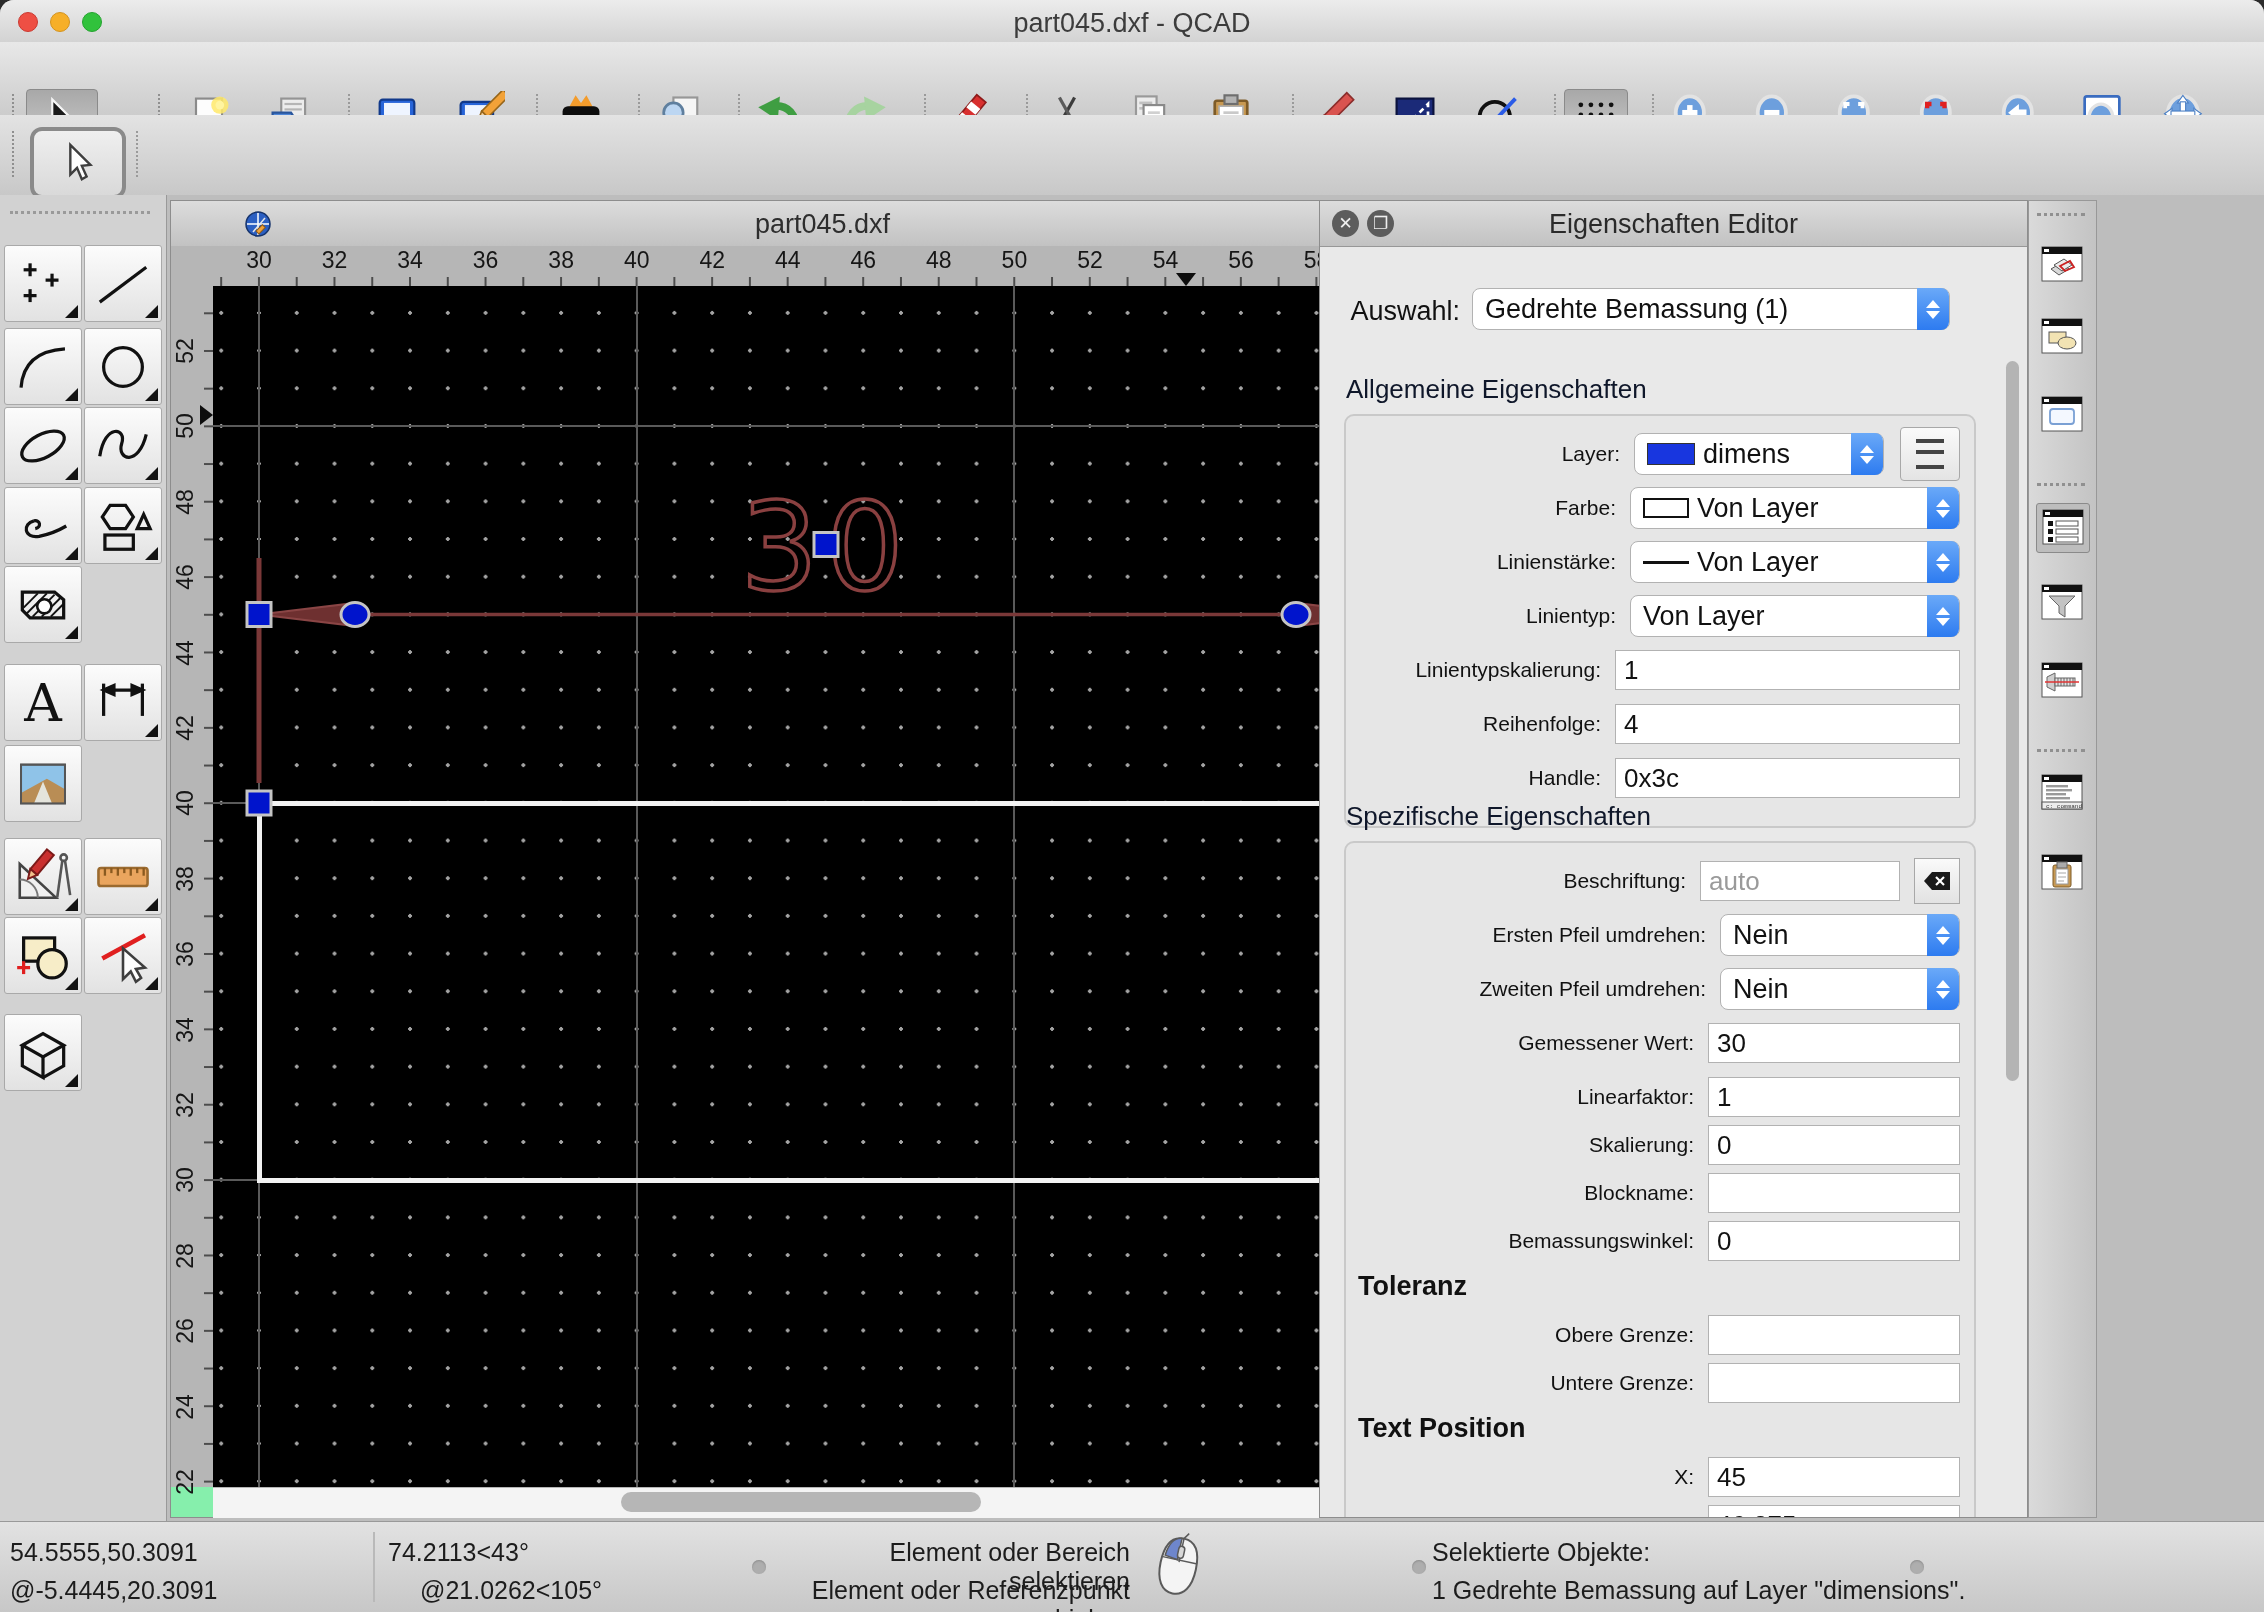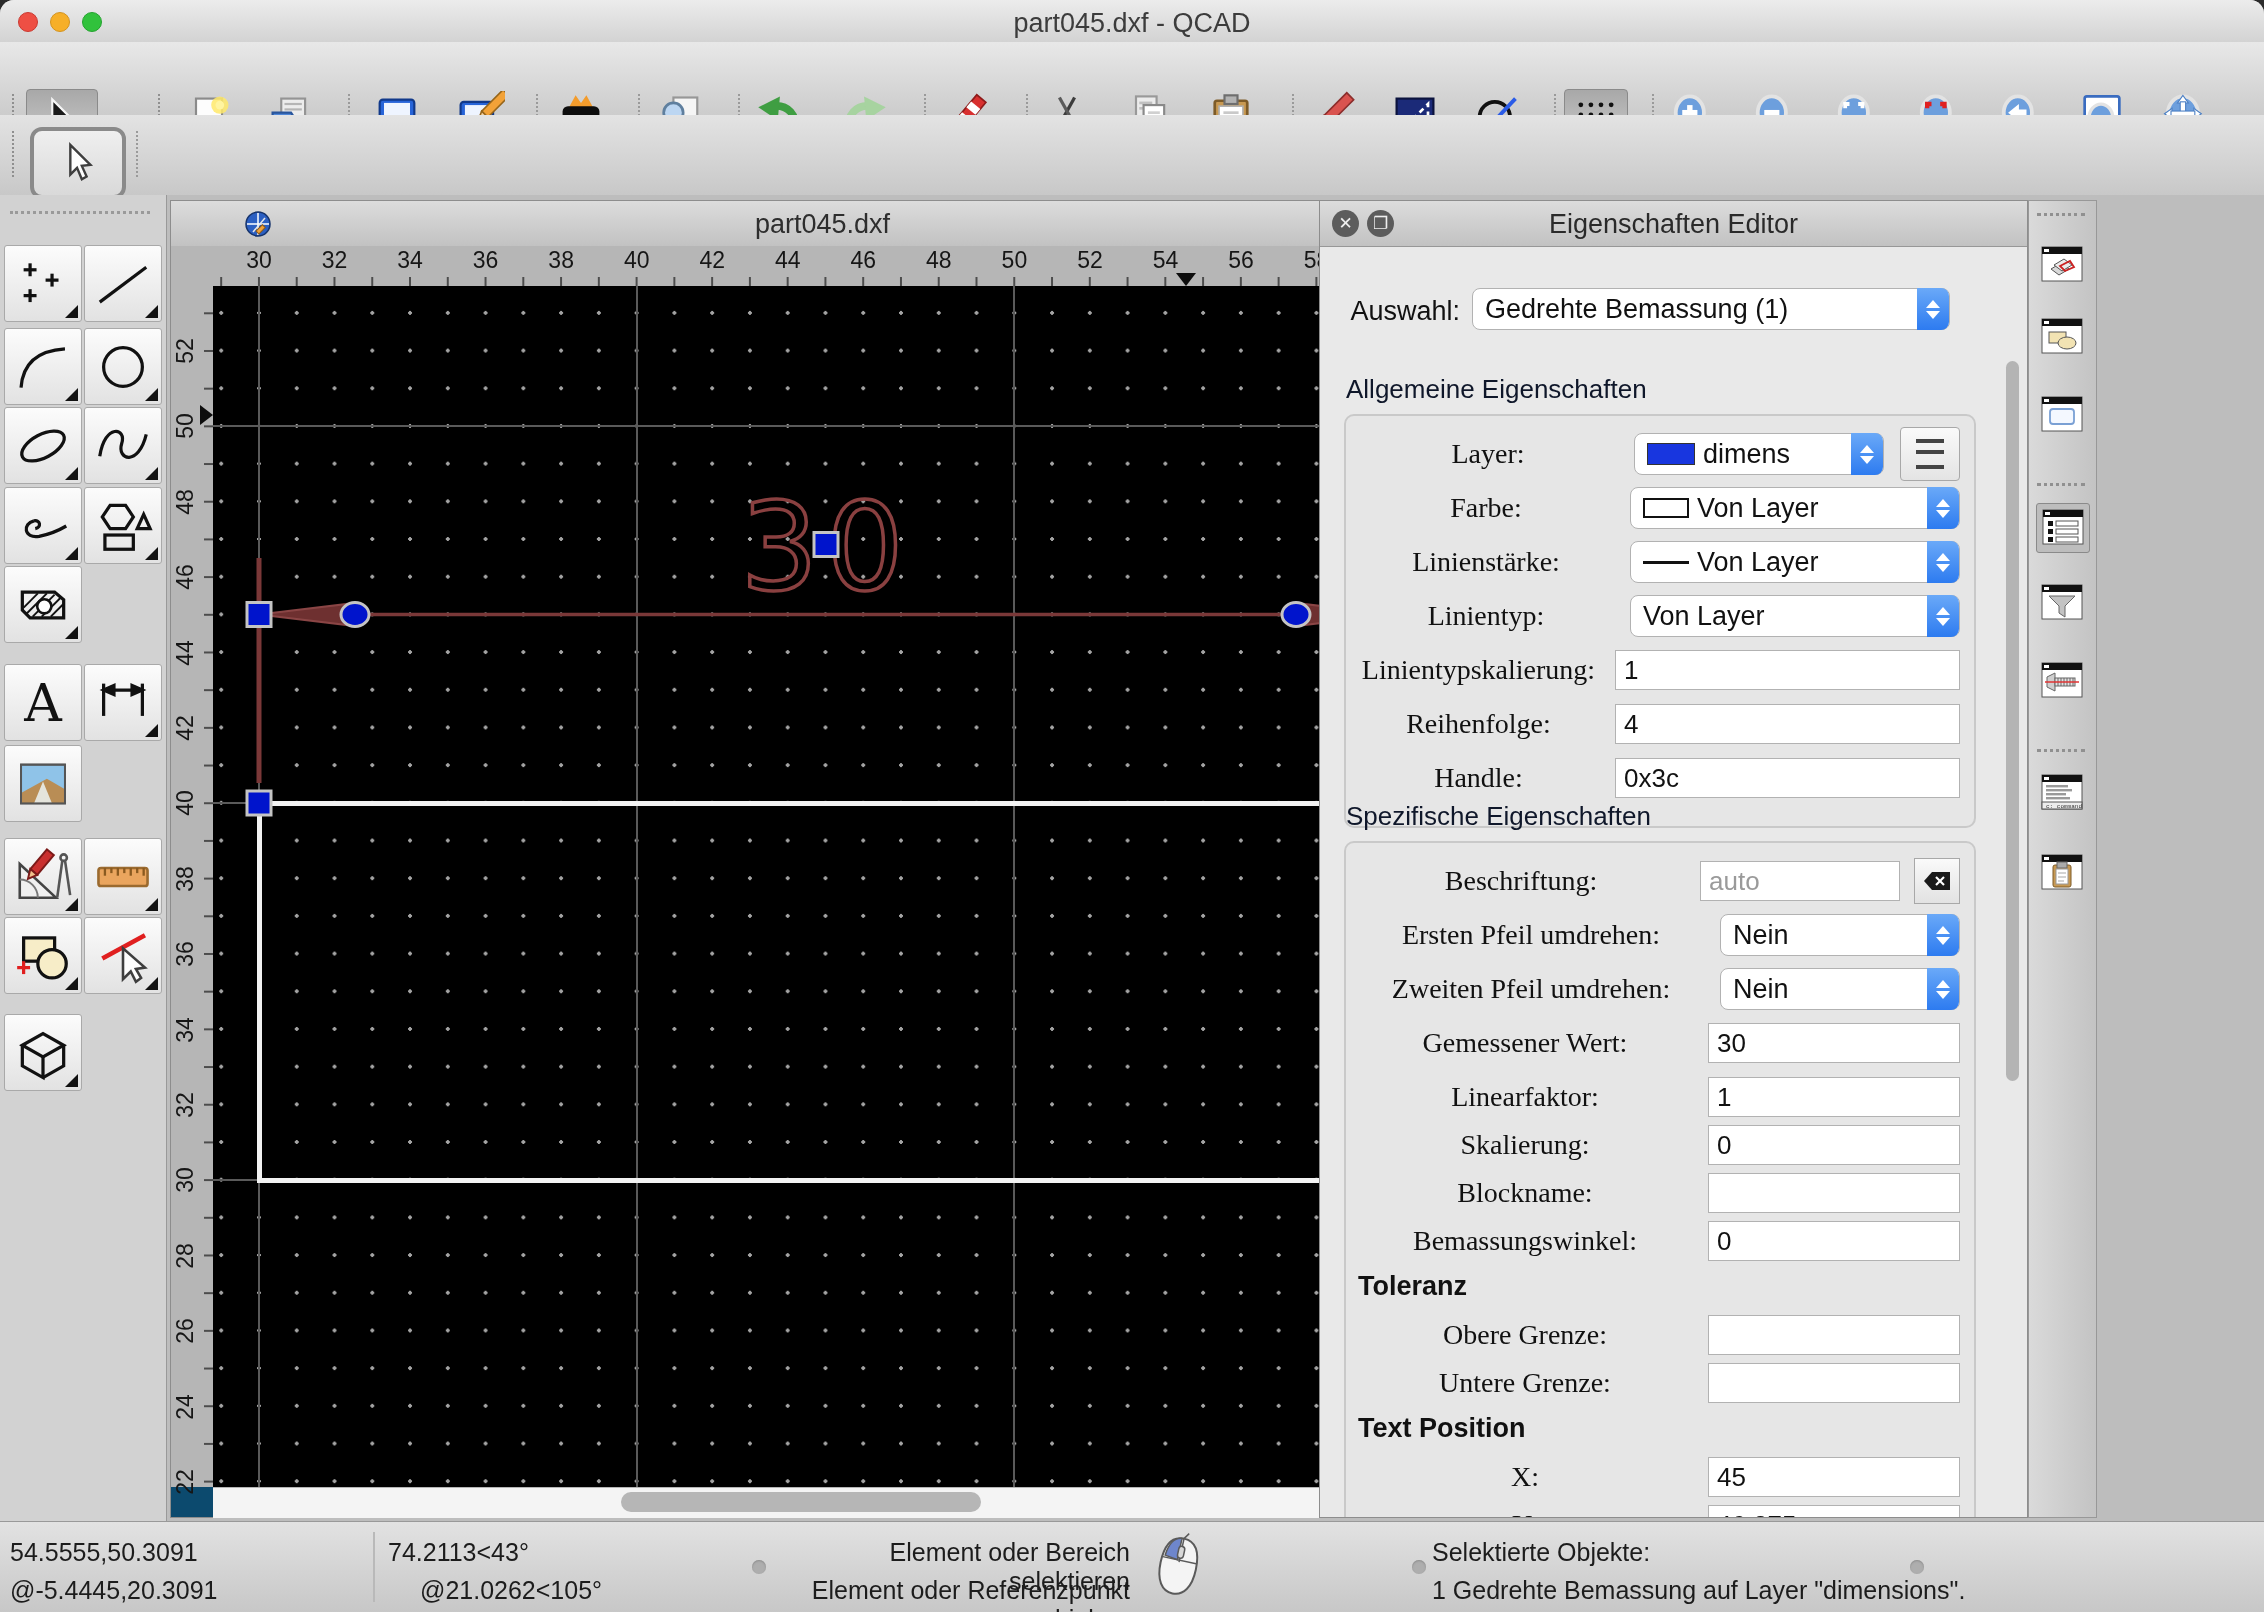--- a/index.html
+++ b/index.html
@@ -27,21 +27,21 @@
 
   
   #palette{position:absolute;left:0;top:0;width:166px;height:100%;background:#d2d2d2;border-right:1px solid #999;}
   .pbtn{position:absolute;width:76px;height:75px;background:linear-gradient(#fcfcfc,#e2e2e2);border:1px solid #a9a9a9;border-radius:3px;display:flex;align-items:center;justify-content:center;}
   .pbtn svg{width:62px;height:62px;}
   .pbtn .corner{position:absolute;right:3px;bottom:3px;width:0;height:0;border-left:13px solid transparent;border-bottom:13px solid #111;}
   .pal-handle{position:absolute;left:10px;top:16px;width:140px;border-top:3px dotted #9a9a9a;}
   .atool{font-family:"DejaVu Serif","Liberation Serif",serif;font-size:52px;color:#111;line-height:1;}
 
   
-  #docwin{position:absolute;left:170px;top:5px;width:1303px;height:1316px;background:#0c4a6e;border:1px solid #8d8d8d;box-sizing:content-box;}
+  #docwin{position:absolute;left:170px;top:5px;width:1303px;height:1316px;background:#86efac;border:1px solid #8d8d8d;box-sizing:content-box;}
   #doc-titlebar{position:absolute;left:0;top:0;width:100%;height:45px;background:linear-gradient(#dcdcdc,#c2c2c2);border-bottom:1px solid #979797;}
   #doc-title{position:absolute;left:0;right:0;top:8px;text-align:center;font-size:27px;color:#2e2e2e;}
   #doc-icon{position:absolute;left:72px;top:7px;}
   .ruler{background:#b6b6b6;overflow:hidden;}
   #ruler-top{position:absolute;left:42px;top:45px;width:1240px;height:40px;
      background-image:linear-gradient(90deg,#4c4c4c 0 2px,transparent 2px);
      background-size:37.77px 9px;background-repeat:repeat-x;background-position:7.2px 100%;background-color:#b6b6b6;}
   #ruler-left{position:absolute;left:0;top:85px;width:42px;height:1201px;
      background-image:linear-gradient(180deg,#4c4c4c 0 2px,transparent 2px);
      background-size:9px 37.7px;background-repeat:repeat-y;background-position:100% 26.3px;background-color:#b6b6b6;}
@@ -77,21 +77,21 @@
   .sel-label{position:absolute;left:0;top:8px;width:140px;text-align:right;font-size:27px;color:#111;}
   .combo{position:relative;background:#fff;border:1px solid #b2b2b2;border-radius:8px;height:42px;display:flex;align-items:center;padding-left:12px;box-sizing:border-box;}
   .combo .val{font-size:27px;color:#111;white-space:nowrap;overflow:hidden;}
   .spinner{position:absolute;right:0;top:-1px;bottom:-1px;width:32px;border-radius:0 8px 8px 0;background:linear-gradient(#6aa9f8,#2d7bf0);display:flex;flex-direction:column;align-items:center;justify-content:center;gap:3px;}
   .spin-up{width:0;height:0;border-left:7px solid transparent;border-right:7px solid transparent;border-bottom:8px solid #fff;}
   .spin-dn{width:0;height:0;border-left:7px solid transparent;border-right:7px solid transparent;border-top:8px solid #fff;}
   .sec-head{position:absolute;left:26px;font-size:26px;color:#0f172a;}
   .groupbox{position:absolute;left:24px;width:632px;background:#e6e6e6;border:2px solid #c9c9c9;border-radius:10px;box-sizing:border-box;padding:18px 14px 14px 10px;}
   .prow{display:flex;align-items:center;height:40px;margin-bottom:14px;}
   .prow.tight{margin-bottom:8px;}
-  .prow .plabel{flex:1;text-align:center;font-size:28px;color:#111;margin-right:14px;white-space:nowrap;font-family:Liberation Serif, serif;}
+  .prow .plabel{flex:1;text-align:right;font-size:21px;color:#111;margin-right:14px;white-space:nowrap;}
   .pinput{width:293px;height:40px;background:#fff;border:1px solid #b2b2b2;font-size:26px;color:#111;padding:0 8px;box-sizing:border-box;font-family:"Liberation Sans",sans-serif;}
   .pinput::placeholder{color:#9a9a9a;}
   .pcombo{width:293px;}
   .pheading{font-size:27px;font-weight:bold;color:#111;margin:10px 0 12px 2px;height:32px;}
   .swatch-color{width:46px;height:20px;background:#1836df;border:1px solid #333;margin-right:8px;flex:none;}
   .swatch-outline{width:46px;height:20px;background:#fff;border:2px solid #111;margin-right:8px;flex:none;box-sizing:border-box;}
   .swatch-line{width:46px;height:0;border-top:3px solid #111;margin-right:8px;flex:none;}
   .menu-btn{width:58px;height:52px;margin-left:16px;background:linear-gradient(#fafafa,#e4e4e4);border:1px solid #a8a8a8;border-radius:4px;display:flex;align-items:center;justify-content:center;flex:none;}
   .menu-btn .bars{width:28px;height:22px;border-top:4px solid #444;border-bottom:4px solid #444;position:relative;}
   .menu-btn .bars:after{content:"";position:absolute;left:0;right:0;top:7px;border-top:4px solid #444;}

